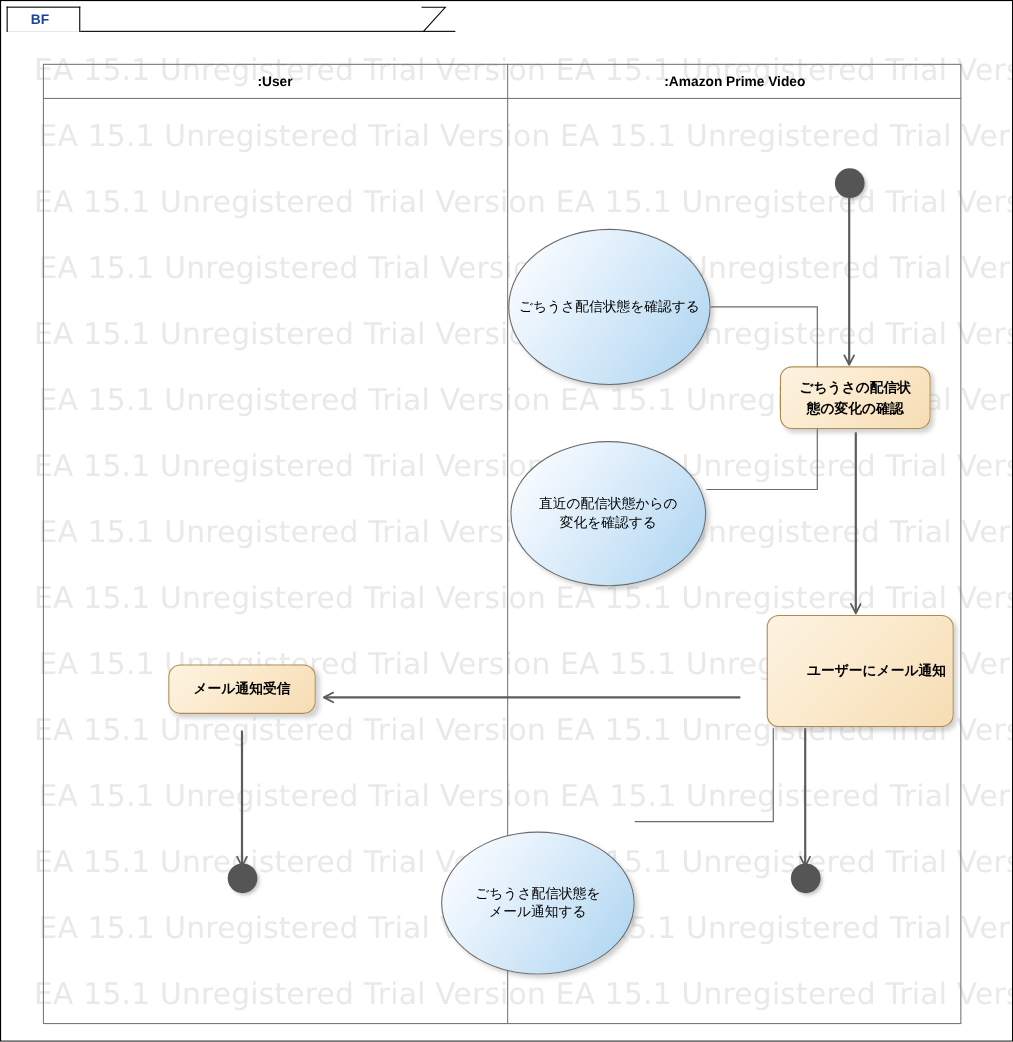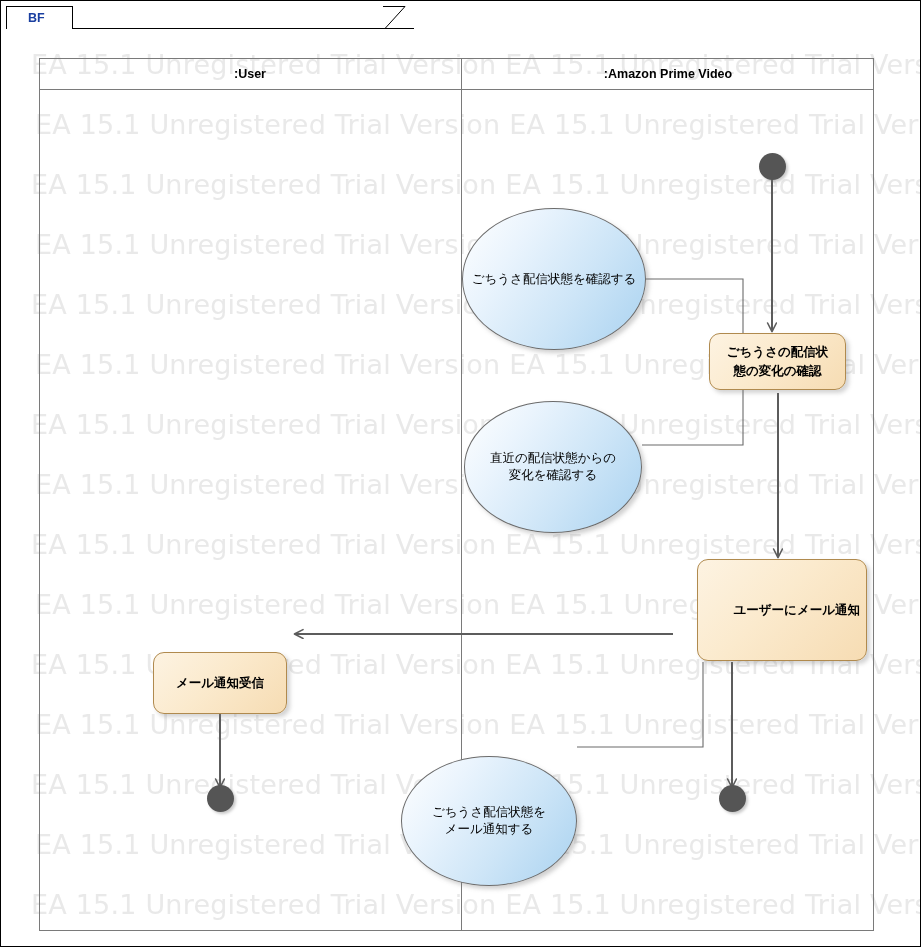--- a/index.html
+++ b/index.html
@@ -249,21 +249,21 @@
 
   <div class="node rounded-rect" style="left:708px; top:332px; width:137px; height:57px;">
     <span class="node-label">ごちうさの配信状
 態の変化の確認</span>
   </div>
 
   <div class="node rounded-rect" style="left:696px; top:558px; width:170px; height:102px;justify-content:flex-end;">
     <span class="node-label">ユーザーにメール通知</span>
   </div>
 
-  <div class="node rounded-rect" style="left:152px; top:603px; width:134px; height:62px;margin-top:48px;">
+  <div class="node rounded-rect" style="left:152px; top:603px; width:134px; height:45px;">
     <span class="node-label">メール通知受信</span>
   </div>
 
   <div class="node ellipse" style="left:400px; top:755px; width:176px; height:130px;">
     <span class="node-label">ごちうさ配信状態を
 メール通知する</span>
   </div>
 
 </div>
 

